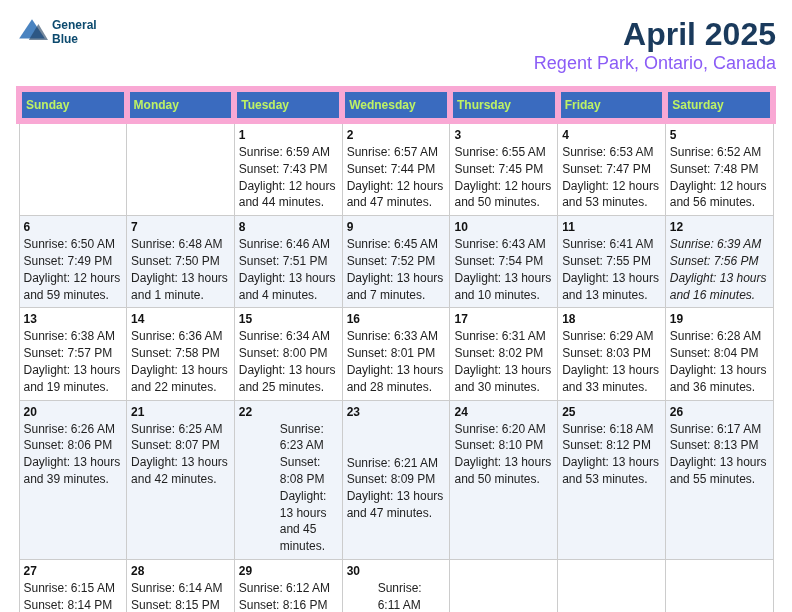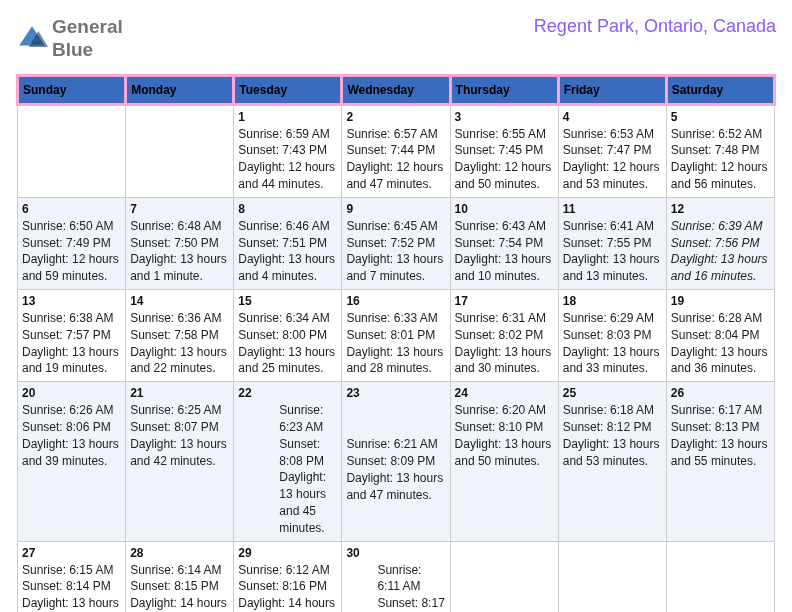--- a/index.html
+++ b/index.html
@@ -15,23 +15,23 @@
       justify-content: space-between;
       align-items: flex-start;
       margin-bottom: 12px;
     }
     .logo {
       display: flex;
       align-items: center;
       gap: 4px;
     }
     .logo-text {
-      font-size: 19px;
+      font-size: 12px;
       font-weight: bold;
-      color: #737373;
+      color: #0c4a6e;
       line-height: 1.2;
     }
     .logo-icon {
       width: 32px;
       height: 32px;
     }
     .title-area {
       text-align: right;
     }
     .month-title {
@@ -43,25 +43,25 @@
       font-size: 18px;
       color: #8b5cf6;
     }
     .calendar {
       width: 100%;
       border-collapse: collapse;
       font-size: 11px;
     }
     .calendar th {
       background: #3a6bbf;
-      color: #000000;
+      color: #bef264;
       padding: 6px 4px;
       text-align: left;
       font-size: 12px;
-      border: 3px solid #f9a8d4;
+      border: 6px solid #f9a8d4;
     }
     .calendar td {
       border: 1px solid #ccc;
       vertical-align: top;
       padding: 4px;
       width: 108px;
       min-height: 80px;
       background: #fff;
     }
     .calendar tr:nth-child(even) td {
@@ -96,20 +96,21 @@
     <svg class="logo-icon" viewBox="0 0 40 40" xmlns="http://www.w3.org/2000/svg">
       <polygon points="20,4 36,28 4,28" fill="#2a6db5" opacity="0.85"></polygon>
       <polygon points="28,10 40,30 16,30" fill="#1a3a5c" opacity="0.6"></polygon>
     </svg>
     <div class="logo-text">
       <div>General</div>
       <div>Blue</div>
     </div>
   </div>
   <div class="title-area">
+    <div class="month-title">April 2025</div>
     <div class="location">Regent Park, Ontario, Canada</div>
   </div>
 </div>
 
 <table class="calendar">
   <thead>
     <tr id="weekday-header">
     <th>Sunday</th>
         <th>Monday</th>
         <th>Tuesday</th>

